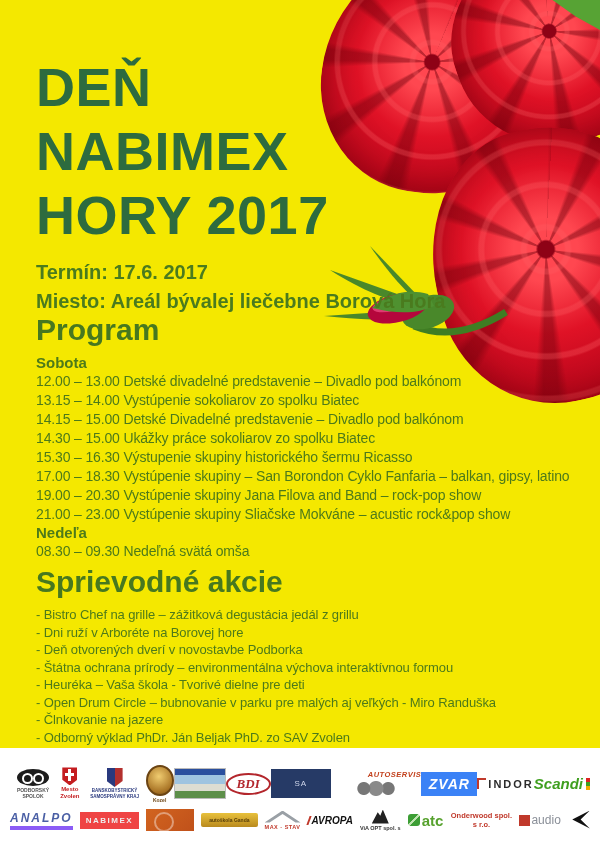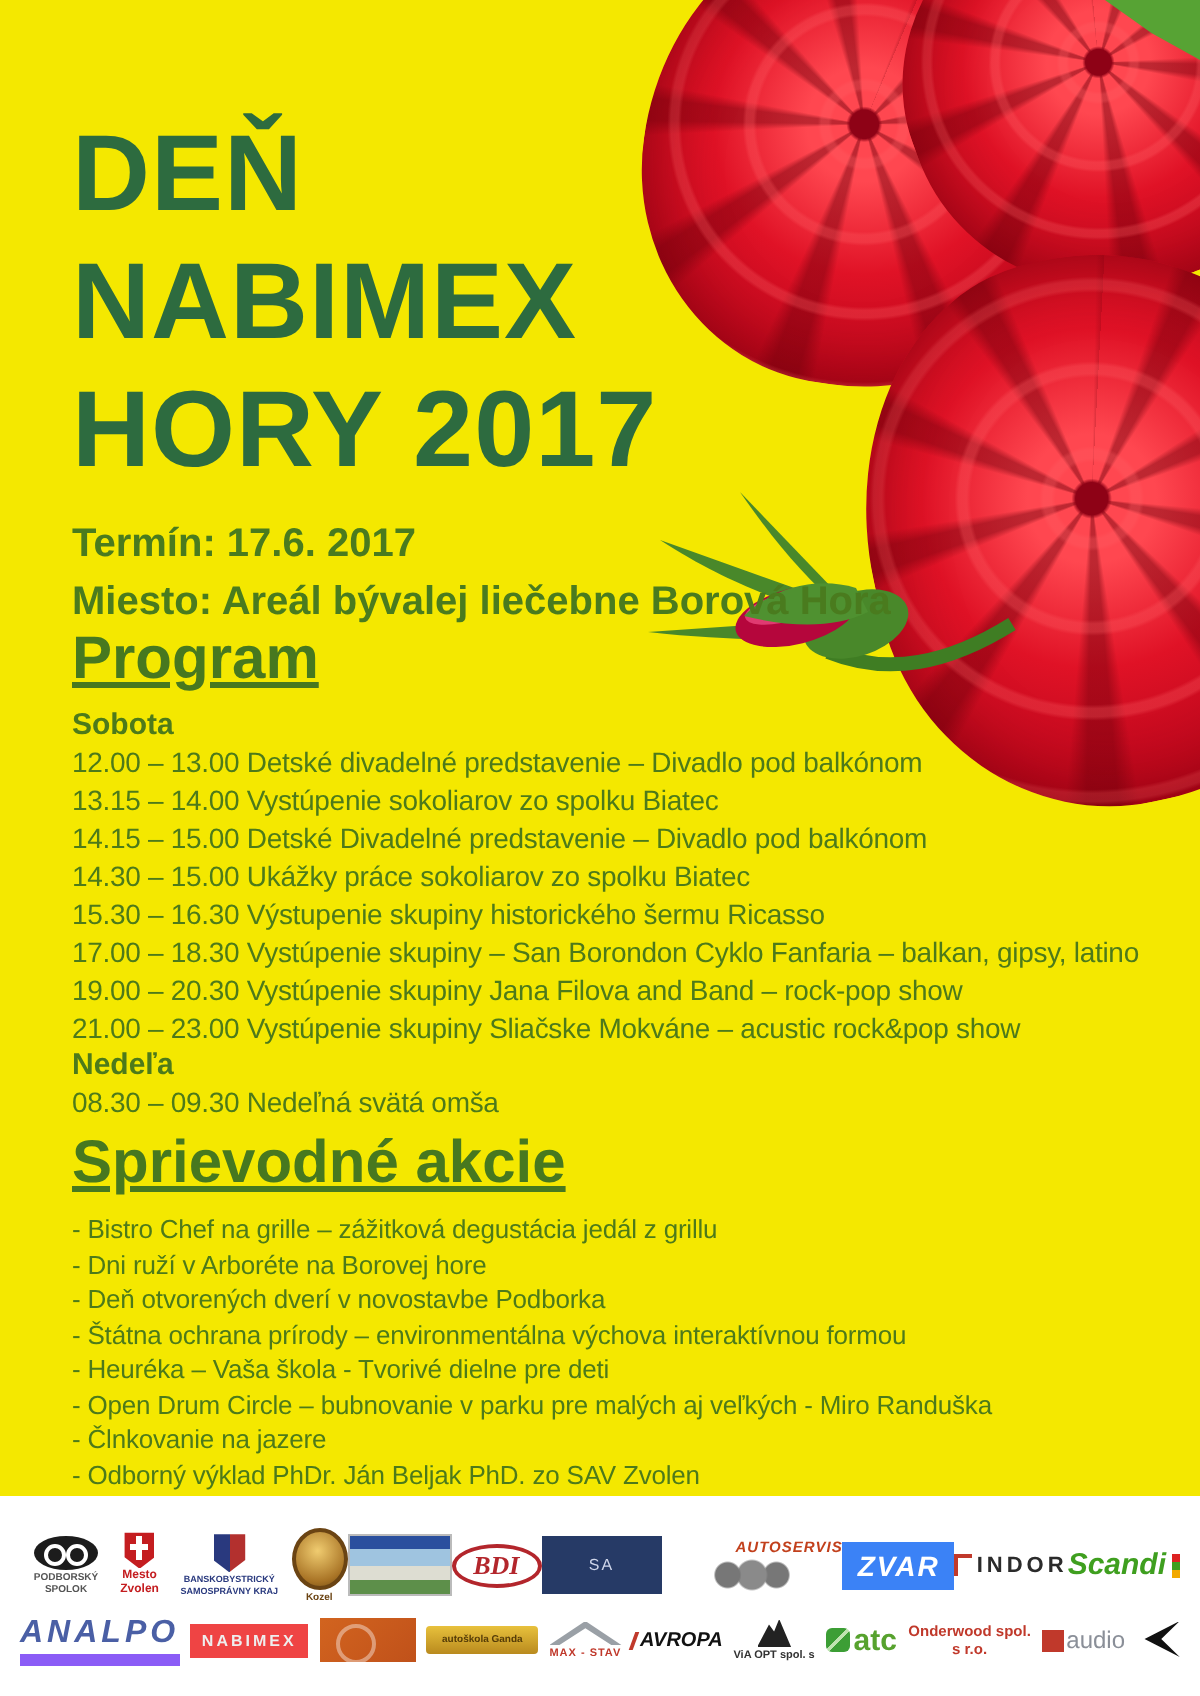--- a/index.html
+++ b/index.html
@@ -30,21 +30,21 @@
   .title{
     position:absolute;left:36px;top:55px;
     color:#2d6b3f;font-size:54px;font-weight:bold;line-height:64px;letter-spacing:.5px;
   }
   .title span{display:block;}
   .info{
     position:absolute;left:36px;top:258px;
     color:#4a7b1e;font-size:20px;font-weight:bold;line-height:29px;
   }
   .program{position:absolute;left:36px;top:313px;color:#4d7a1a;}
-  .h2{font-size:30px;font-weight:bold;color:#47781f;margin:0 0 7px 0;line-height:34px;text-decoration:underline;}
+  .h2{font-size:30px;font-weight:bold;color:#47781f;margin:0 0 7px 0;line-height:34px;}
   .day{font-size:15px;font-weight:bold;line-height:18px;}
   .plist div{font-size:14px;line-height:19px;letter-spacing:-0.15px;white-space:nowrap;}
   .side{position:absolute;left:36px;top:565px;color:#4d7a1a;}
   .blist div{font-size:13px;line-height:17.5px;letter-spacing:-0.1px;white-space:nowrap;}
   
   .strip{
     position:absolute;left:0;bottom:0;width:600px;height:100px;background:#ffffff;
     display:flex;flex-direction:column;justify-content:center;gap:6px;padding:4px 10px;box-sizing:border-box;
   }
   .lrow{display:flex;align-items:center;justify-content:space-between;}
@@ -79,22 +79,22 @@
                radial-gradient(circle 8px at 50% 50%,#8a8a8a 0 7px,transparent 8px),
                radial-gradient(circle 7px at 79% 50%,#777 0 6px,transparent 7px);}
   .lg-zvar .lbl{width:56px;height:24px;background:#3b82f6;color:#fff;font-weight:bold;font-style:italic;
     font-size:14px;display:flex;align-items:center;justify-content:center;letter-spacing:1px;}
   .lg-indor .lbl{color:#2b2b2b;font-weight:bold;font-size:11px;letter-spacing:2px;display:flex;align-items:flex-start;}
   .lg-indor .lbl:before{content:"";width:7px;height:9px;border-left:2px solid #c0392b;border-top:2px solid #c0392b;margin-right:2px;}
   .lg-scandi .lbl{color:#3f9f1f;font-weight:bold;font-style:italic;font-size:15px;display:flex;align-items:center;}
   .lg-scandi .lbl:after{content:"";width:4px;height:12px;margin-left:3px;
     background:linear-gradient(#d22 33%,#3f9f1f 33% 66%,#f2a900 66%);}
   
-  .lg-analpo .lbl{color:#4a5fa5;font-weight:bold;font-size:16px;letter-spacing:2px;font-style:italic;
-    border-bottom:6px solid #8b5cf6;padding-bottom:1px;}
+  .lg-analpo .lbl{color:#4a5fa5;font-weight:bold;font-size:12px;letter-spacing:2px;font-style:italic;
+    border-bottom:4px solid #8b5cf6;padding-bottom:1px;}
   .lg-nabimex .lbl{background:#ef4444;color:#eee;font-weight:bold;font-size:8px;letter-spacing:1.5px;padding:4px 6px;}
   .lg-orange .mark{width:48px;height:22px;background:linear-gradient(135deg,#d2641f,#c0511a);position:relative;}
   .lg-orange .mark:before{content:"";position:absolute;left:8px;top:3px;width:16px;height:16px;border:2px solid rgba(255,255,255,.4);border-radius:50%;}
   .lg-ganda .lbl{font-size:5px;color:#553c08;font-weight:bold;padding:4px 8px;border-radius:2px;
     background:linear-gradient(180deg,#e8c13c,#b98a1e);}
   .lg-maxstav .mark{width:36px;height:12px;background:#9aa0a6;
     clip-path:polygon(50% 0,100% 100%,86% 100%,50% 30%,14% 100%,0 100%);}
   .lg-maxstav .lbl{font-size:5.5px;color:#c0392b;font-weight:bold;letter-spacing:.5px;}
   .lg-avropa .lbl{font-size:10px;font-weight:bold;font-style:italic;color:#111;display:flex;align-items:center;}
   .lg-avropa .lbl:before{content:"";width:2px;height:9px;background:#c0392b;transform:skewX(-20deg);margin-right:2px;}

